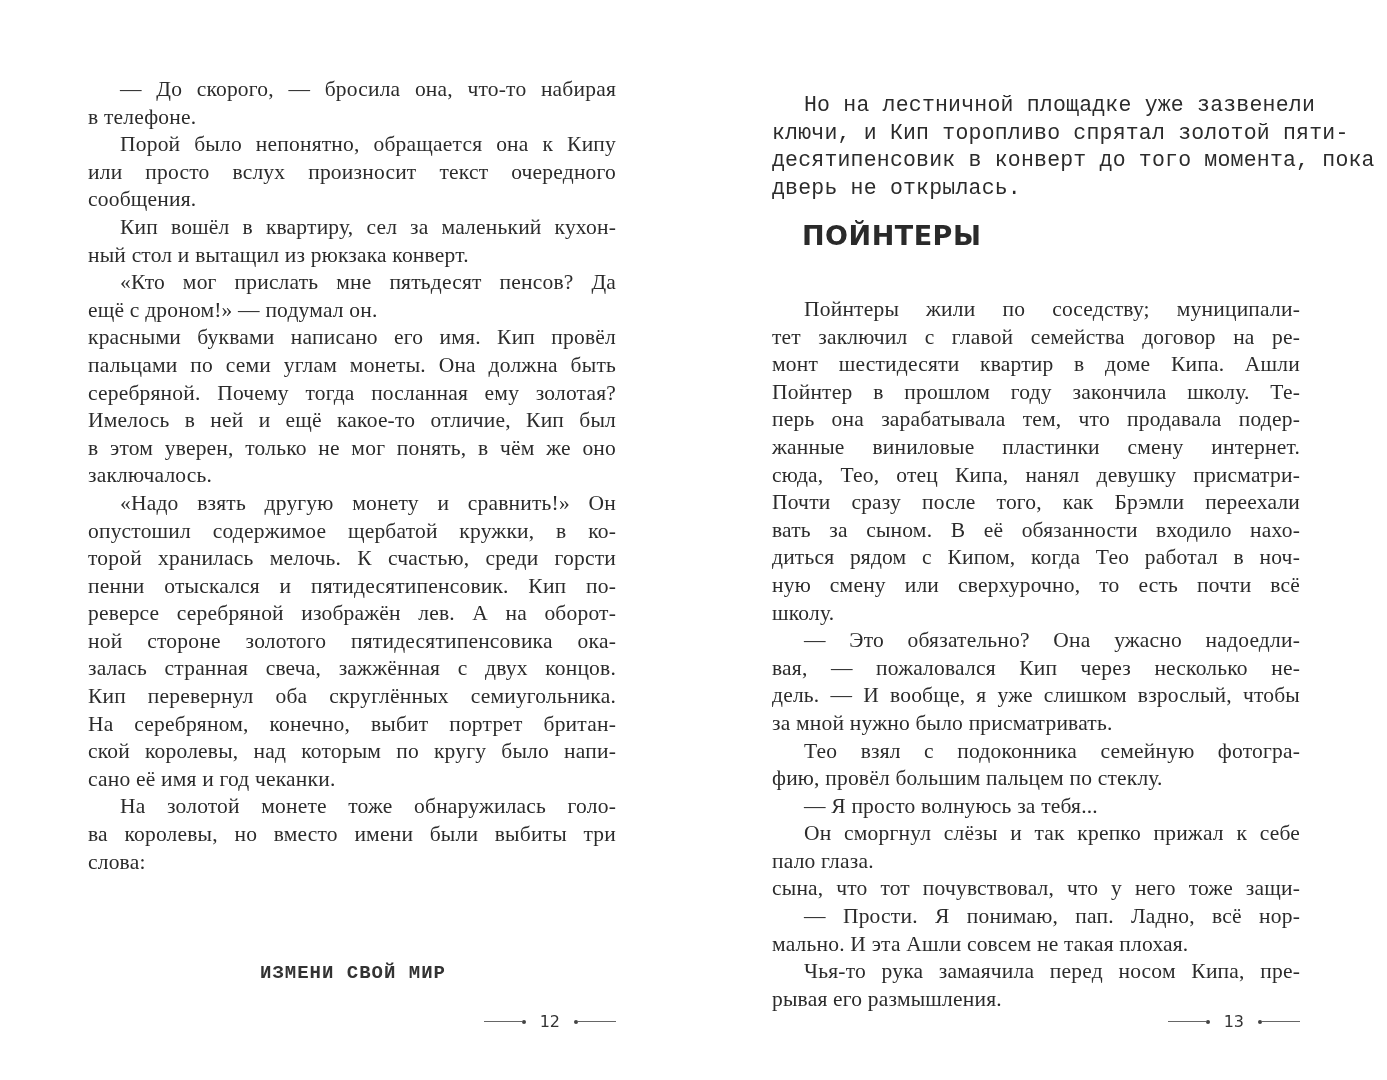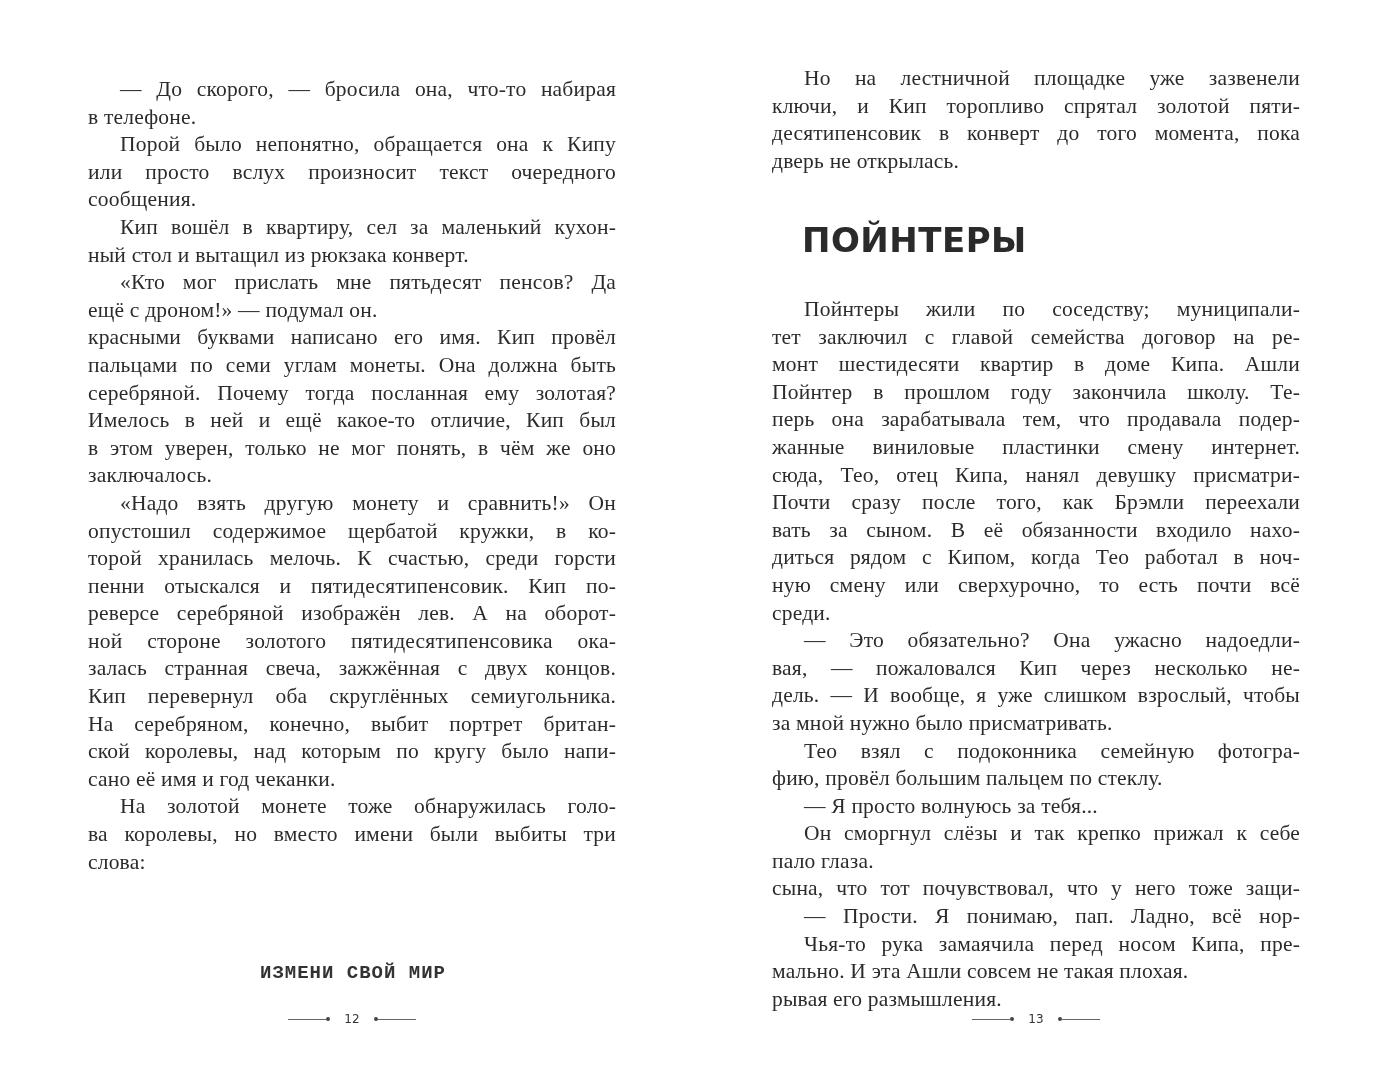--- a/index.html
+++ b/index.html
@@ -15,33 +15,33 @@
   .line {
     display: block; height: 27.6px; line-height: 27.6px;
     font-size: 21.5px; white-space: nowrap;
     text-align: justify; text-align-last: justify; letter-spacing: 0.2px;
   }
   .line.last { text-align-last: left; }
   .line.indent { padding-left: 32px; }
   .heading {
     position: absolute; left: 30px; top: 220px;
     font-family: "DejaVu Sans", "Liberation Sans", sans-serif;
-    font-weight: bold; font-size: 34px; color: #2a2a2a; letter-spacing: 0.5px;
+    font-weight: bold; font-size: 27px; color: #2a2a2a; letter-spacing: 0.5px;
   }
-  .right .lines.top { top: 65px; }
+  .right .lines.top { top: 92px; font-family: Liberation Mono, monospace; }
   .right .lines.bottom { top: 296px; }
   .coin-words {
     position: absolute; left: 1px; width: 528px; top: 962px; text-align: center;
     font-family: "Liberation Mono", "DejaVu Sans Mono", monospace;
     font-weight: bold; font-size: 19px; letter-spacing: 1px; color: #333;
   }
   .folio {
     position: absolute; left: 0; width: 528px; top: 1012px;
-    display: flex; justify-content: center; align-items: center; gap: 14px;
-    font-family: "DejaVu Sans", "Liberation Sans", sans-serif; font-size: 12px; color: #333;
+    display: flex; justify-content: flex-end; align-items: center; gap: 14px;
+    font-family: "DejaVu Sans", "Liberation Sans", sans-serif; font-size: 16px; color: #333;
   }
   .orn { display: inline-flex; align-items: center; }
   .orn .bar { width: 38px; height: 1px; background: #666; }
   .orn .dot { width: 4px; height: 4px; border-radius: 50%; background: #444; }
 </style>
 </head>
 <body>
 
 <div class="page left">
   <div class="lines" id="left-lines">
@@ -102,34 +102,34 @@
       <span class="line">тет заключил с главой семейства договор на ре-</span>
       <span class="line">монт шестидесяти квартир в доме Кипа. Ашли</span>
       <span class="line">Пойнтер в прошлом году закончила школу. Те-</span>
       <span class="line">перь она зарабатывала тем, что продавала подер-</span>
       <span class="line">жанные виниловые пластинки смену интернет.</span>
       <span class="line">сюда, Тео, отец Кипа, нанял девушку присматри-</span>
       <span class="line">Почти сразу после того, как Брэмли переехали</span>
       <span class="line">вать за сыном. В её обязанности входило нахо-</span>
       <span class="line">диться рядом с Кипом, когда Тео работал в ноч-</span>
       <span class="line">ную смену или сверхурочно, то есть почти всё</span>
-      <span class="line last">среди.</span>
+      <span class="line last">школу.</span>
       <span class="line indent">— Это обязательно? Она ужасно надоедли-</span>
       <span class="line">вая, — пожаловался Кип через несколько не-</span>
       <span class="line">дель. — И вообще, я уже слишком взрослый, чтобы</span>
       <span class="line last">за мной нужно было присматривать.</span>
       <span class="line indent">Тео взял с подоконника семейную фотогра-</span>
       <span class="line last">фию, провёл большим пальцем по стеклу.</span>
       <span class="line indent last">— Я просто волнуюсь за тебя...</span>
       <span class="line indent">Он сморгнул слёзы и так крепко прижал к себе</span>
       <span class="line last">пало глаза.</span>
       <span class="line">сына, что тот почувствовал, что у него тоже защи-</span>
       <span class="line indent">— Прости. Я понимаю, пап. Ладно, всё нор-</span>
+      <span class="line last">мально. И эта Ашли совсем не такая плохая.</span>
       <span class="line indent">Чья-то рука замаячила перед носом Кипа, пре-</span>
-      <span class="line last">мально. И эта Ашли совсем не такая плохая.</span>
       <span class="line last">рывая его размышления.</span>
     </div>
   <div class="folio">
     <span class="orn">
         <span class="bar"></span>
         <span class="dot"></span>
       </span>
     <span>13</span>
     <span class="orn">
         <span class="dot"></span>

